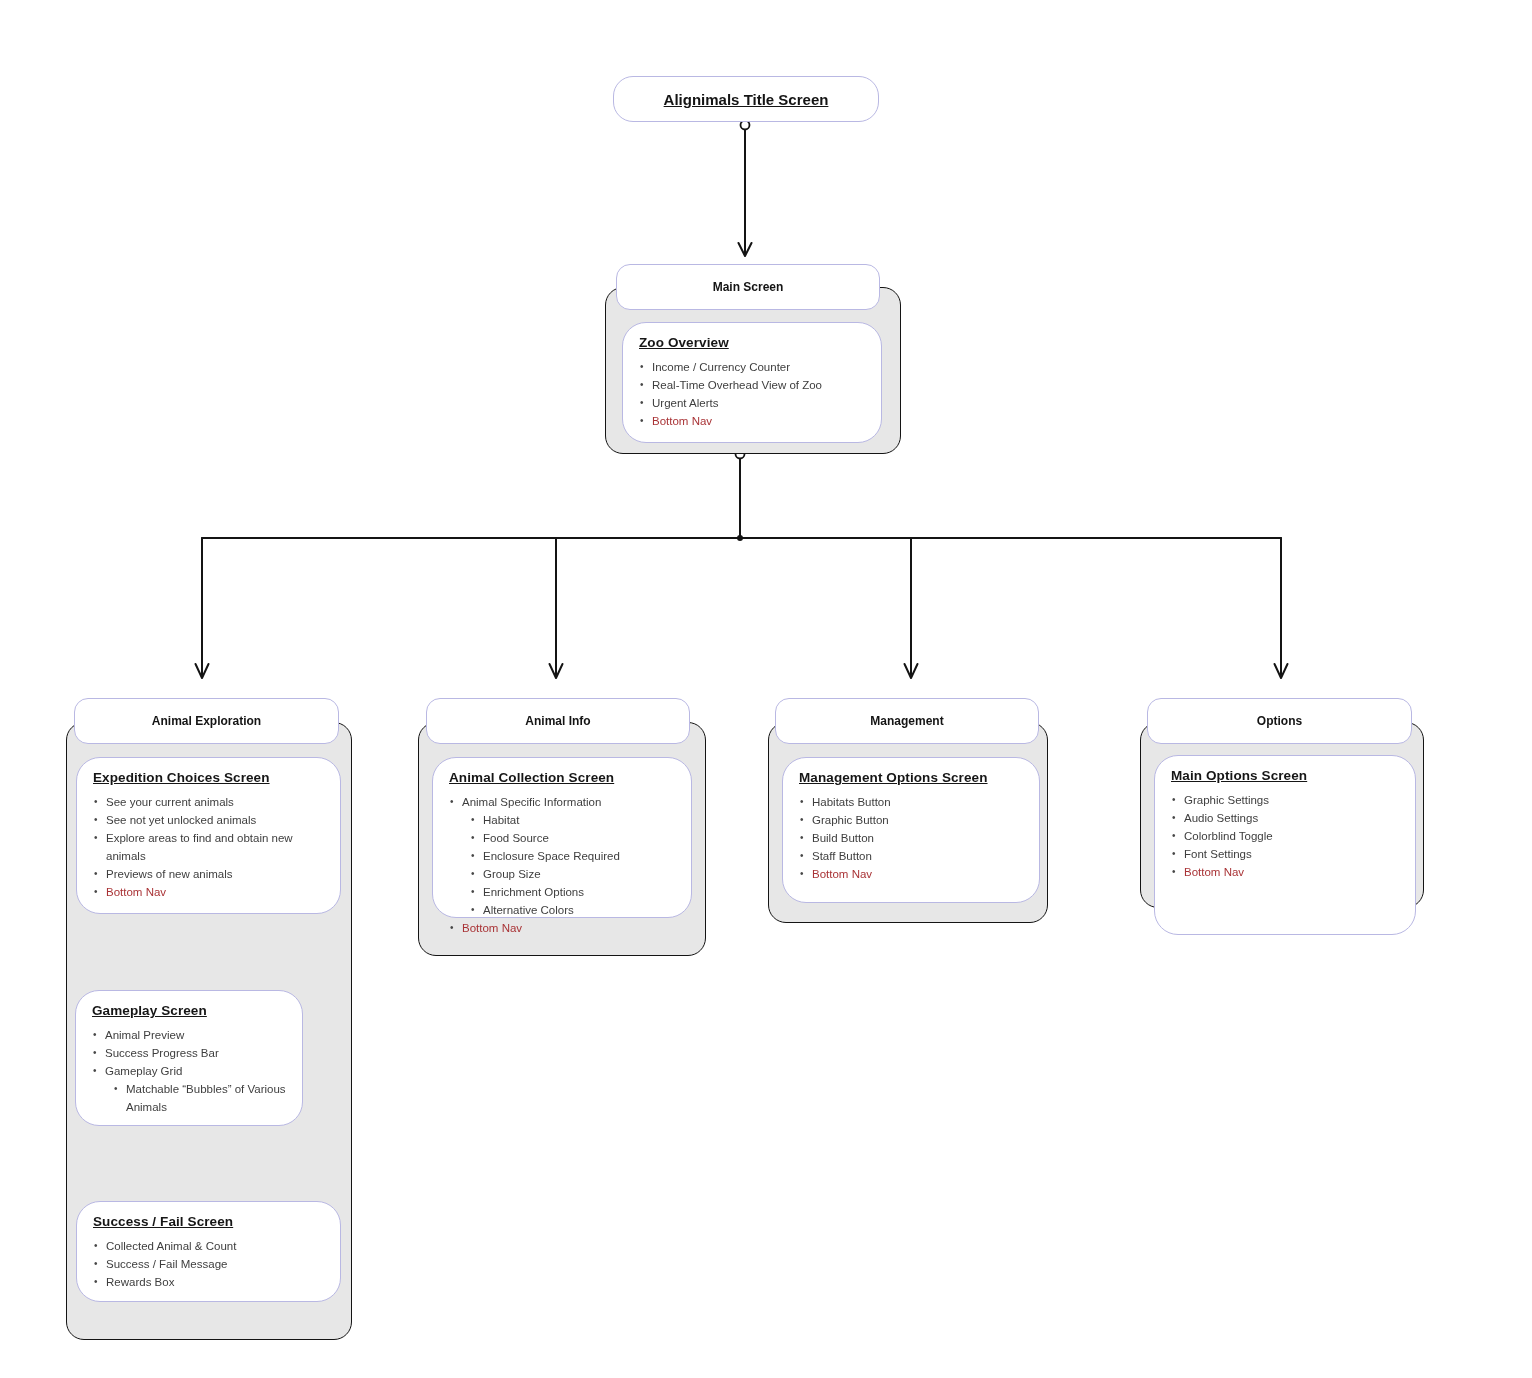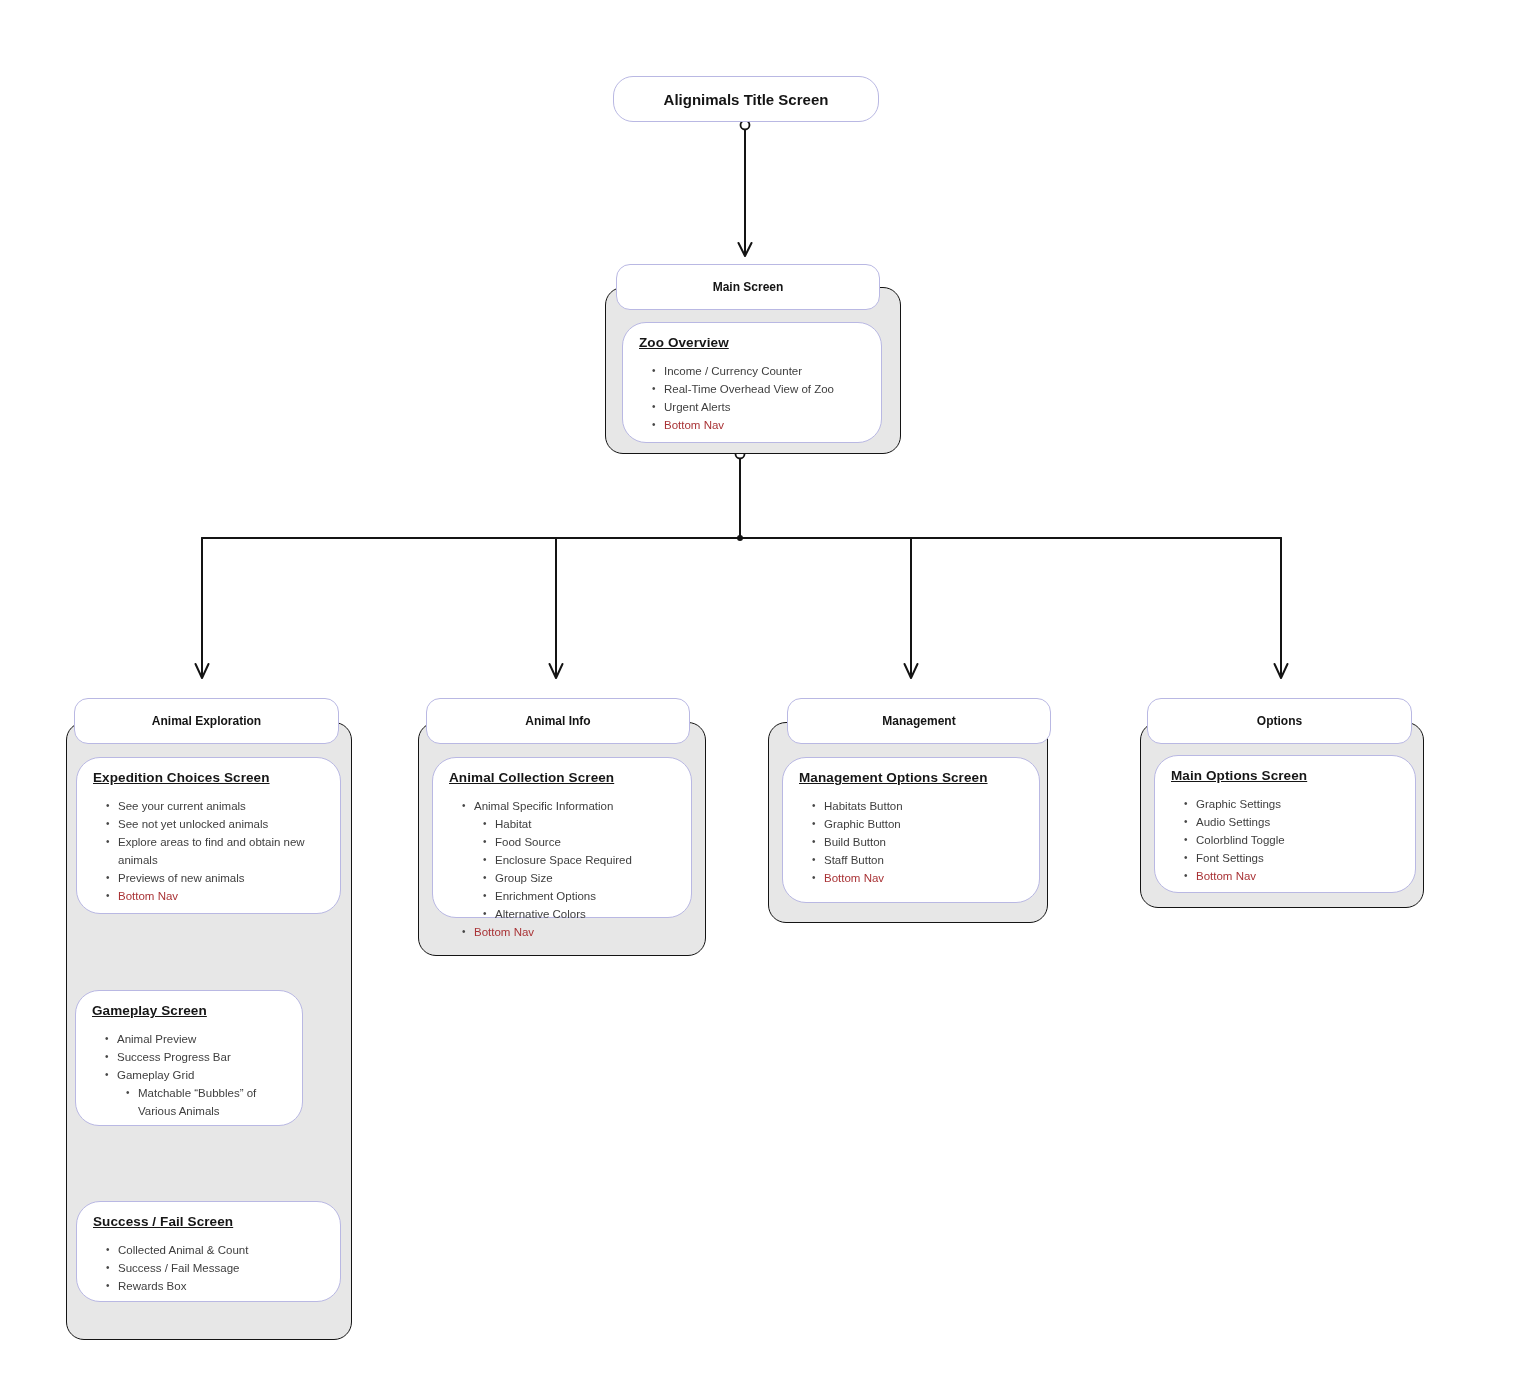--- a/index.html
+++ b/index.html
@@ -4,28 +4,28 @@
 <style>
   html,body{margin:0;padding:0;background:#ffffff;}
   body{font-family:"Liberation Sans","DejaVu Sans",sans-serif;}
   .canvas{position:relative;width:1532px;height:1378px;background:#fff;overflow:hidden;}
   svg.connectors{position:absolute;left:0;top:0;width:1532px;height:1378px;pointer-events:none;}
   svg.connectors line,svg.connectors polyline{stroke:#141414;stroke-width:2;fill:none;stroke-linecap:round;stroke-linejoin:round;}
   svg.connectors circle.port{fill:#ffffff;stroke:#141414;stroke-width:1.8;}
   svg.connectors circle.junction{fill:#141414;stroke:none;}
 
   .rootnode{position:absolute;background:#fff;border:1.4px solid #b9b8e3;border-radius:20px;
-    display:flex;align-items:center;justify-content:center;font-size:15px;font-weight:bold;color:#141414;box-sizing:border-box;}
+    display:flex;align-items:center;justify-content:center;font-size:15px;font-weight:bold;color:#141414;box-sizing:border-box;text-decoration:underline;}
   .groupbox{position:absolute;background:#e7e7e7;border:1.6px solid #141414;border-radius:18px;box-sizing:border-box;}
   .pill{position:absolute;background:#fff;border:1.4px solid #b9b8e3;border-radius:14px;
     display:flex;align-items:center;justify-content:center;font-size:12px;font-weight:bold;color:#141414;box-sizing:border-box;}
   .card{position:absolute;background:#fff;border:1.3px solid #b9b8e3;border-radius:24px;
     padding:12px 12px 8px 16px;box-sizing:border-box;}
   .card h3{margin:0 0 8px 0;font-size:13.5px;font-weight:bold;color:#161616;text-decoration:underline;letter-spacing:.1px;}
-  .card ul{list-style:none;margin:12px;padding:0;}
+  .card ul{list-style:none;margin:0;padding:0;}
   .card li{position:relative;padding-left:13px;font-size:11.5px;line-height:18px;color:#3e3e3e;}
   .card li::before{content:"\2022";position:absolute;left:1px;top:0;color:#474747;font-size:10px;}
   .card li.lvl2{margin-left:21px;}
   .card li.accent{color:var(--accent,#a93336);}
 </style>
 </head>
 <body>
 
 <div class="canvas">
 
@@ -123,39 +123,39 @@
       <li class="lvl2">Food Source</li>
       <li class="lvl2">Enclosure Space Required</li>
       <li class="lvl2">Group Size</li>
       <li class="lvl2">Enrichment Options</li>
       <li class="lvl2">Alternative Colors</li>
       <li class="accent">Bottom Nav</li>
     </ul>
   </div>
 
   <div class="groupbox" style="left:768px;top:722px;width:280px;height:201px;"></div>
-  <div class="pill" style="left:775px;top:698px;width:264px;height:46px;margin-left:12px;">
+  <div class="pill" style="left:775px;top:698px;width:264px;height:46px;">
     <span>Management</span>
   </div>
   <div class="card" style="left:782px;top:757px;width:258px;height:146px;">
     <h3>Management Options Screen</h3>
     <ul>
       <li>Habitats Button</li>
       <li>Graphic Button</li>
       <li>Build Button</li>
       <li>Staff Button</li>
       <li class="accent">Bottom Nav</li>
     </ul>
   </div>
 
   <div class="groupbox" style="left:1140px;top:722px;width:284px;height:186px;"></div>
   <div class="pill" style="left:1147px;top:698px;width:265px;height:46px;">
     <span>Options</span>
   </div>
-  <div class="card" style="left:1154px;top:755px;width:262px;height:138px;">
+  <div class="card" style="left:1154px;top:755px;width:262px;height:180px;">
     <h3>Main Options Screen</h3>
     <ul>
       <li>Graphic Settings</li>
       <li>Audio Settings</li>
       <li>Colorblind Toggle</li>
       <li>Font Settings</li>
       <li class="accent">Bottom Nav</li>
     </ul>
   </div>
 

